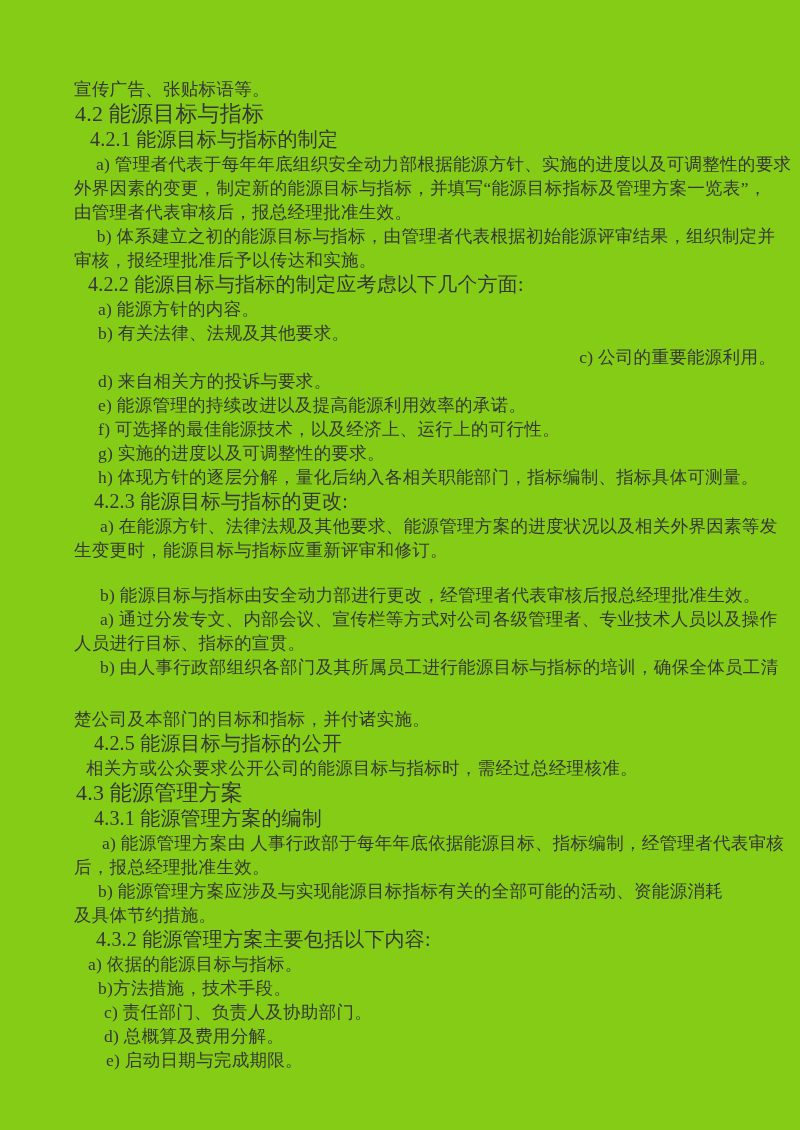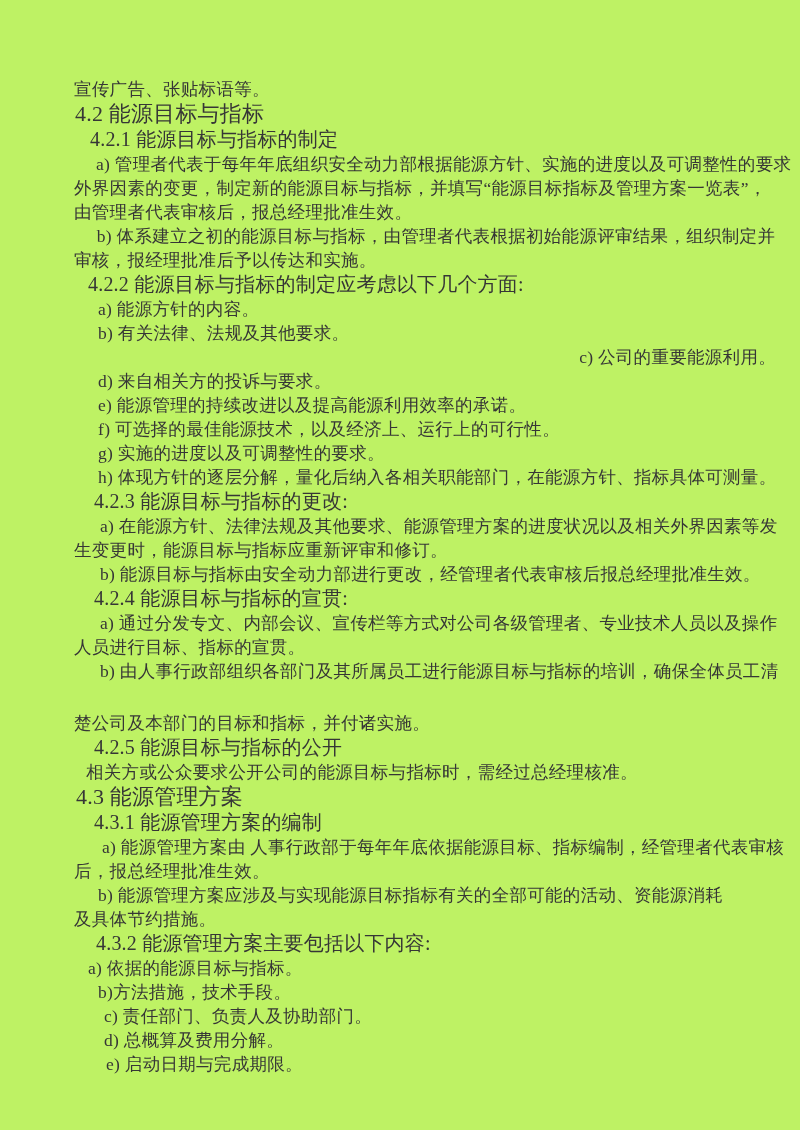--- a/index.html
+++ b/index.html
@@ -4,21 +4,21 @@
 <style>
   html, body {
     margin: 0;
     padding: 0;
     background: #ffffff;
   }
   .page {
     position: relative;
     width: 800px;
     height: 1130px;
-    background: #bef264;
+    background: #84cc16;
     box-sizing: border-box;
     padding: 77px 24px 0 74px;
     overflow: hidden;
     font-family: "Liberation Serif", "DejaVu Serif", serif;
     color: #363636;
   }
   .line {
     white-space: pre;
     box-sizing: border-box;
   }
@@ -52,26 +52,25 @@
       <div class="line body" style="padding-left: 22px; text-align: center;">b) 体系建立之初的能源目标与指标，由管理者代表根据初始能源评审结果，组织制定并</div>
       <div class="line body" style="padding-left: 0px;">审核，报经理批准后予以传达和实施。</div>
       <div class="line h3" style="padding-left: 14px;">4.2.2 能源目标与指标的制定应考虑以下几个方面:</div>
       <div class="line body" style="padding-left: 24px;">a) 能源方针的内容。</div>
       <div class="line body" style="padding-left: 24px;">b) 有关法律、法规及其他要求。</div>
       <div class="line body" style="padding-left: 24px; text-align: right;">c) 公司的重要能源利用。</div>
       <div class="line body" style="padding-left: 24px;">d) 来自相关方的投诉与要求。</div>
       <div class="line body" style="padding-left: 24px;">e) 能源管理的持续改进以及提高能源利用效率的承诺。</div>
       <div class="line body" style="padding-left: 24px;">f) 可选择的最佳能源技术，以及经济上、运行上的可行性。</div>
       <div class="line body" style="padding-left: 24px;">g) 实施的进度以及可调整性的要求。</div>
-      <div class="line body" style="padding-left: 24px;">h) 体现方针的逐层分解，量化后纳入各相关职能部门，在能源方针、指标具体可测量。</div>
+      <div class="line body" style="padding-left: 24px;">h) 体现方针的逐层分解，量化后纳入各相关职能部门，指标编制、指标具体可测量。</div>
       <div class="line h3" style="padding-left: 20px;">4.2.3 能源目标与指标的更改:</div>
       <div class="line body" style="padding-left: 26px;">a) 在能源方针、法律法规及其他要求、能源管理方案的进度状况以及相关外界因素等发</div>
       <div class="line body" style="padding-left: 0px;">生变更时，能源目标与指标应重新评审和修订。</div>
-      <div class="line body" style="padding-left: 26px;">b) 能源目标与指标由安全动力部进行更改，经管理者代表审核后报总经理批准生效。</div>
-      <div class="line h3" style="padding-left: 20px;">4.2.4 能源目标与指标的宣贯:</div>
+      <div class="line body" style="padding-left: 26px; margin-top: 21px;">b) 能源目标与指标由安全动力部进行更改，经管理者代表审核后报总经理批准生效。</div>
       <div class="line body" style="padding-left: 26px;">a) 通过分发专文、内部会议、宣传栏等方式对公司各级管理者、专业技术人员以及操作</div>
       <div class="line body" style="padding-left: 0px;">人员进行目标、指标的宣贯。</div>
       <div class="line body" style="padding-left: 26px;">b) 由人事行政部组织各部门及其所属员工进行能源目标与指标的培训，确保全体员工清</div>
       <div class="line body" style="padding-left: 0px; margin-top: 28px;">楚公司及本部门的目标和指标，并付诸实施。</div>
       <div class="line h3" style="padding-left: 20px;">4.2.5 能源目标与指标的公开</div>
       <div class="line body" style="padding-left: 12px;">相关方或公众要求公开公司的能源目标与指标时，需经过总经理核准。</div>
       <div class="line h2" style="padding-left: 2px;">4.3 能源管理方案</div>
       <div class="line h3" style="padding-left: 20px;">4.3.1 能源管理方案的编制</div>
       <div class="line body" style="padding-left: 28px;">a) 能源管理方案由 人事行政部于每年年底依据能源目标、指标编制，经管理者代表审核</div>
       <div class="line body" style="padding-left: 0px;">后，报总经理批准生效。</div>

